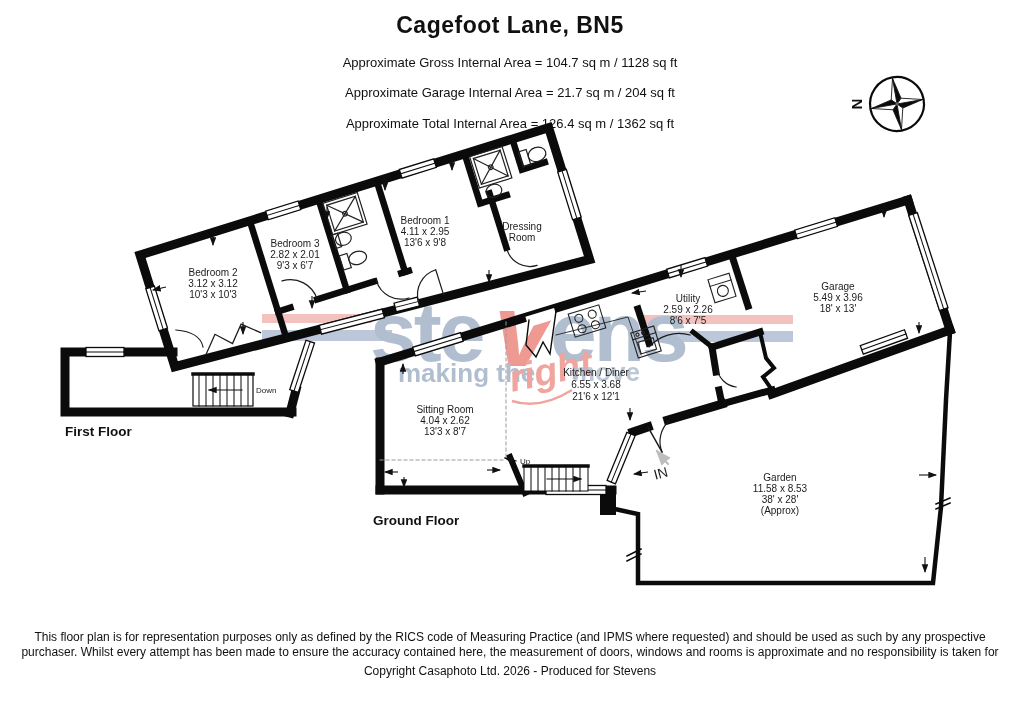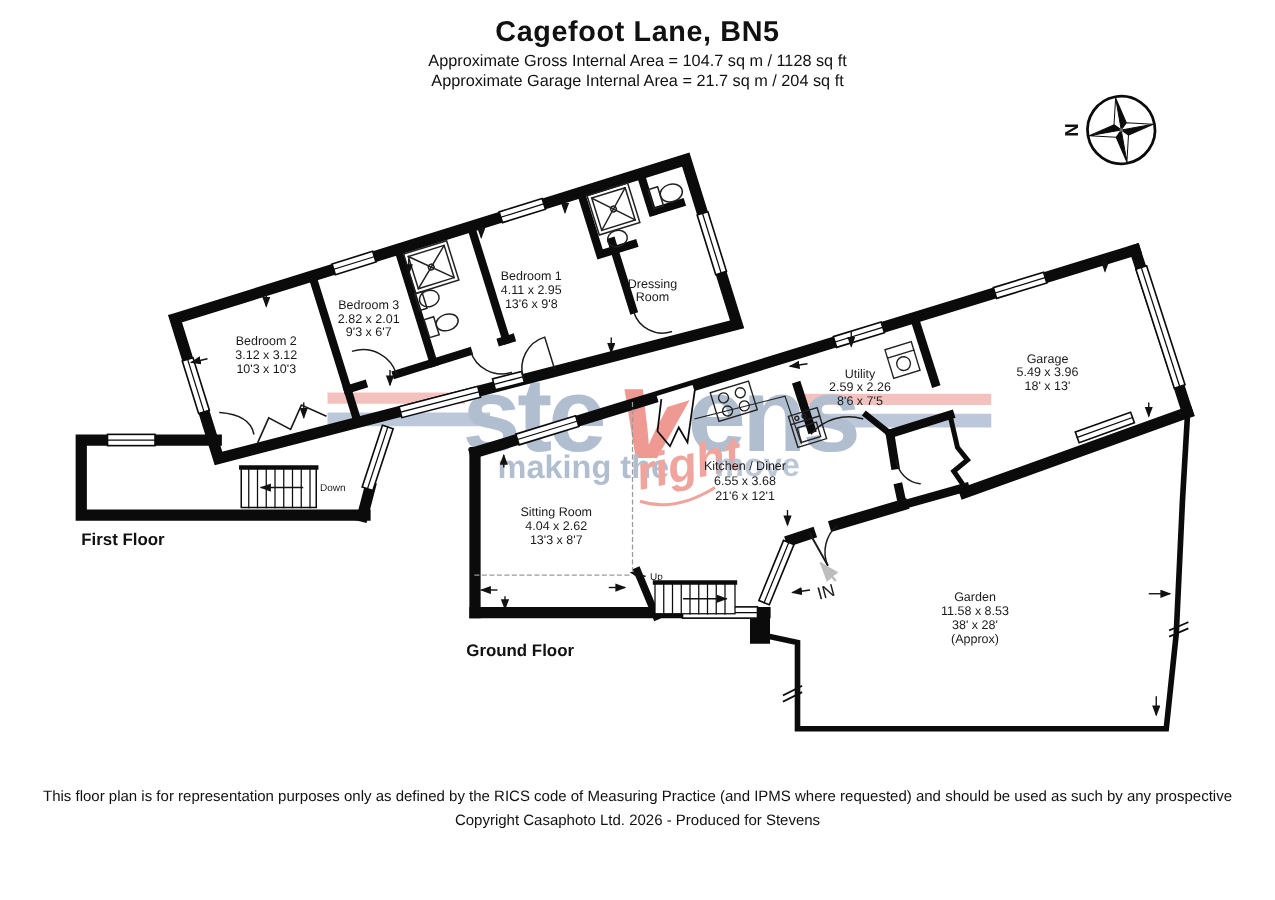--- a/index.html
+++ b/index.html
@@ -1,40 +1,41 @@
 <!DOCTYPE html>
 <html><head>
 <meta charset="utf-8">
 <style>
   html,body{margin:0;padding:0;background:#ffffff;}
   .page{position:relative;width:1020px;height:720px;background:#fff;overflow:hidden;
         font-family:"Liberation Sans",sans-serif;color:#111;}
   .hdr{position:absolute;top:12px;left:0;width:100%;text-align:center;line-height:1.2;}
   .hdr-title{font-size:23px;font-weight:bold;letter-spacing:0.5px;}
-  .hdr-line{font-size:13px;margin-top:1px;}
+  .hdr-line{font-size:13px;margin-top:15px;}
   .ftr{position:absolute;top:630px;left:0;width:100%;text-align:center;}
   .ftr-line{font-size:12px;line-height:15px;}
   .ftr-copy{font-size:12px;margin-top:4px;}
   svg text{font-family:"Liberation Sans",sans-serif;}
   .room-name,.room-dim{font-size:10px;fill:#1b1b1b;}
   .floor-label{font-size:13.5px;font-weight:bold;fill:#111;}
   .tiny-label{font-size:8px;fill:#1b1b1b;}
   .in-label{font-size:14px;fill:#1b1b1b;}
   .wm-big{font-size:84px;font-weight:bold;letter-spacing:-3px;}
   .wm-tag{font-size:26px;font-weight:bold;}
 </style>
 </head>
 <body>
 
 <div class="page">
 
   <div class="hdr">
     <div class="hdr-title">Cagefoot Lane, BN5</div>
     <div class="hdr-line">Approximate Gross Internal Area = 104.7 sq m / 1128 sq ft</div>
     <div class="hdr-line">Approximate Garage Internal Area = 21.7 sq m / 204 sq ft</div>
+    <div class="hdr-line">Approximate Total Internal Area = 126.4 sq m / 1362 sq ft</div>
   </div>
 
   <svg width="1020" height="720" viewBox="0 0 1020 720" style="position:absolute;left:0;top:0;">
     <defs>
       <marker id="ah" markerWidth="9" markerHeight="8" refX="7" refY="3" orient="auto">
         <path d="M0,0 L8,3 L0,6 Z" fill="#111"></path>
       </marker>
       <marker id="ahg" markerWidth="9" markerHeight="8" refX="7" refY="3" orient="auto">
         <path d="M0,0 L8,3 L0,6 Z" fill="#bdbdbd"></path>
       </marker>
@@ -378,16 +379,17 @@
             <polygon points="-26,0 -5,5 0,0" fill="#fff"></polygon>
         </g>
         <circle r="1.5" fill="#666"></circle>
       </g>
       <text x="862" y="104" text-anchor="middle" font-size="15" font-weight="bold" fill="#111" transform="rotate(-90 862 104)">N</text>
     </g>
   </svg>
 
   <div class="ftr">
     <div class="ftr-line">This floor plan is for representation purposes only as defined by the RICS code of Measuring Practice (and IPMS where requested) and should be used as such by any prospective</div>
+    <div class="ftr-line">purchaser. Whilst every attempt has been made to ensure the accuracy contained here, the measurement of doors, windows and rooms is approximate and no responsibility is taken for</div>
     <div class="ftr-copy">Copyright Casaphoto Ltd. 2026 - Produced for Stevens</div>
   </div>
 
 </div>
 
 </body></html>

